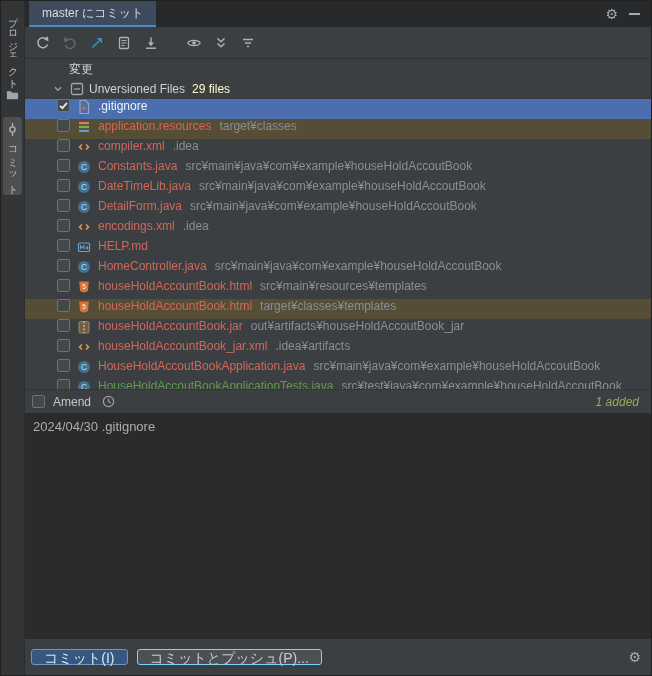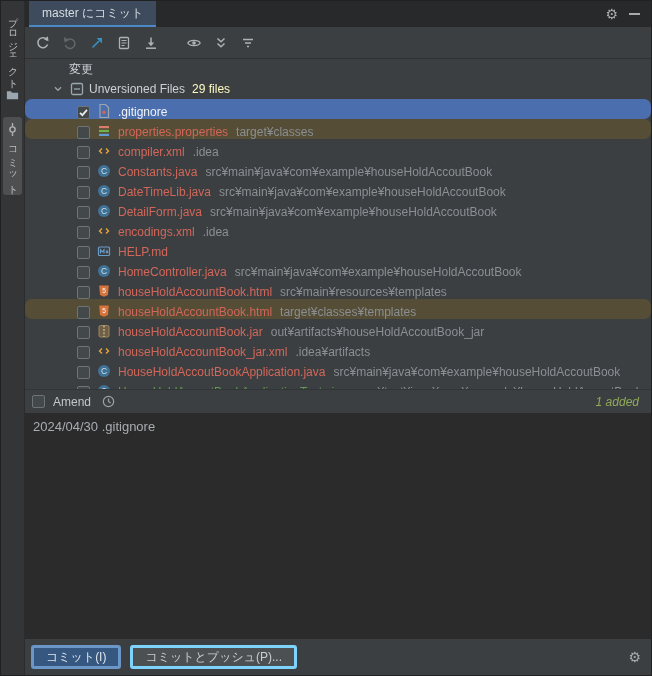--- a/index.html
+++ b/index.html
@@ -32,21 +32,21 @@
     border-radius:3px;margin-right:3px;cursor:pointer;}
   .tool-btn.sep{margin-left:16px;}
   
   .tree{height:330px;overflow:hidden;background:#3c3f41;flex:none;}
   .row{height:20px;display:flex;align-items:center;}
   .changes-row{padding-left:44px;color:#ccd1d6;}
   .unversioned-row{padding-left:26px;color:#ccd1d6;cursor:pointer;}
   .chev{width:16px;display:flex;}
   .unversioned-row .ficon{margin:0 4px 0 2px;}
   .ucount{color:#fef9c3;margin-left:7px;}
-  .file-row{height:20px;display:flex;align-items:flex-end;padding-left:52px;cursor:pointer;border-radius:7px;}
+  .file-row{height:20px;display:flex;align-items:flex-start;padding-left:32px;cursor:pointer;}
   .file-row.sel{background:var(--sel,#4b6eaf);}
   .file-row.warn{background:var(--warn,#554d35);}
   .cb{width:13px;height:13px;border:1px solid #6e7376;background:#43494b;border-radius:2px;
     display:flex;align-items:center;justify-content:center;flex:none;box-sizing:border-box;cursor:pointer;}
   .ficon{width:16px;height:16px;margin:0 6px;flex:none;display:flex;}
   .ficon svg{display:block;}
   .fname{color:var(--unv,#d1675a);white-space:nowrap;}
   .file-row.sel .fname{color:#f0f3f6;}
   .fname.green{color:#629754;}
   .fpath{color:#8a8f93;margin-left:8px;white-space:nowrap;}
@@ -55,22 +55,22 @@
     border-top:1px solid #323537;flex:none;box-sizing:border-box;}
   .amend-label{margin-left:8px;color:#c2c6ca;}
   .clock{margin-left:10px;display:flex;cursor:pointer;}
   .added{margin-left:auto;color:var(--added,#90a959);font-style:italic;}
   
   .message{flex:1;background:#2b2b2b;padding:6px 8px;
     font-family:Liberation Sans, sans-serif;font-size:13px;color:#a8adb2;
     box-sizing:border-box;cursor:text;}
   
   .footer{height:36px;display:flex;align-items:center;padding:0 10px 0 6px;gap:9px;flex:none;}
-  .btn{height:24px;padding:0 12px;border-radius:3px;background:#4c5052;border:3px solid #7dd3fc;
-    color:#c9cdd1;font-size:12px;font-family:inherit;cursor:pointer;}
+  .btn{height:16px;padding:0 12px;border-radius:3px;background:#4c5052;border:1px solid #7dd3fc;
+    color:#c9cdd1;font-size:14px;font-family:inherit;cursor:pointer;}
   .btn.primary{background:var(--accent,#365880);border-color:#6a96c8;color:#dfe5ea;}
   .footer-gear{margin-left:auto;}
 </style>
 </head>
 <body>
 
 <div class="window">
 
   <div class="stripe">
     <div class="stripe-item">
@@ -193,21 +193,21 @@
           </div>
           <div class="file-row warn">
             <span class="cb"></span>
             <span class="ficon">
               <svg width="16" height="16" viewBox="0 0 16 16">
                 <rect x="3" y="3" width="10" height="2.2" fill="#db7b6b"></rect>
                 <rect x="3" y="6.9" width="10" height="2.2" fill="#74b04c"></rect>
                 <rect x="3" y="10.8" width="10" height="2.2" fill="#629ad2"></rect>
               </svg>
             </span>
-            <span class="fname">properties.properties</span>
+            <span class="fname">application.resources</span>
             <span class="fpath">target¥classes</span>
           </div>
           <div class="file-row">
             <span class="cb"></span>
             <span class="ficon">
               <svg width="16" height="16" viewBox="0 0 16 16">
                 <path d="M6 5.5L3.5 8 6 10.5" stroke="#e8a33d" fill="none" stroke-width="1.4"></path>
                 <path d="M10 5.5L12.5 8 10 10.5" stroke="#e8a33d" fill="none" stroke-width="1.4"></path>
               </svg>
             </span>

